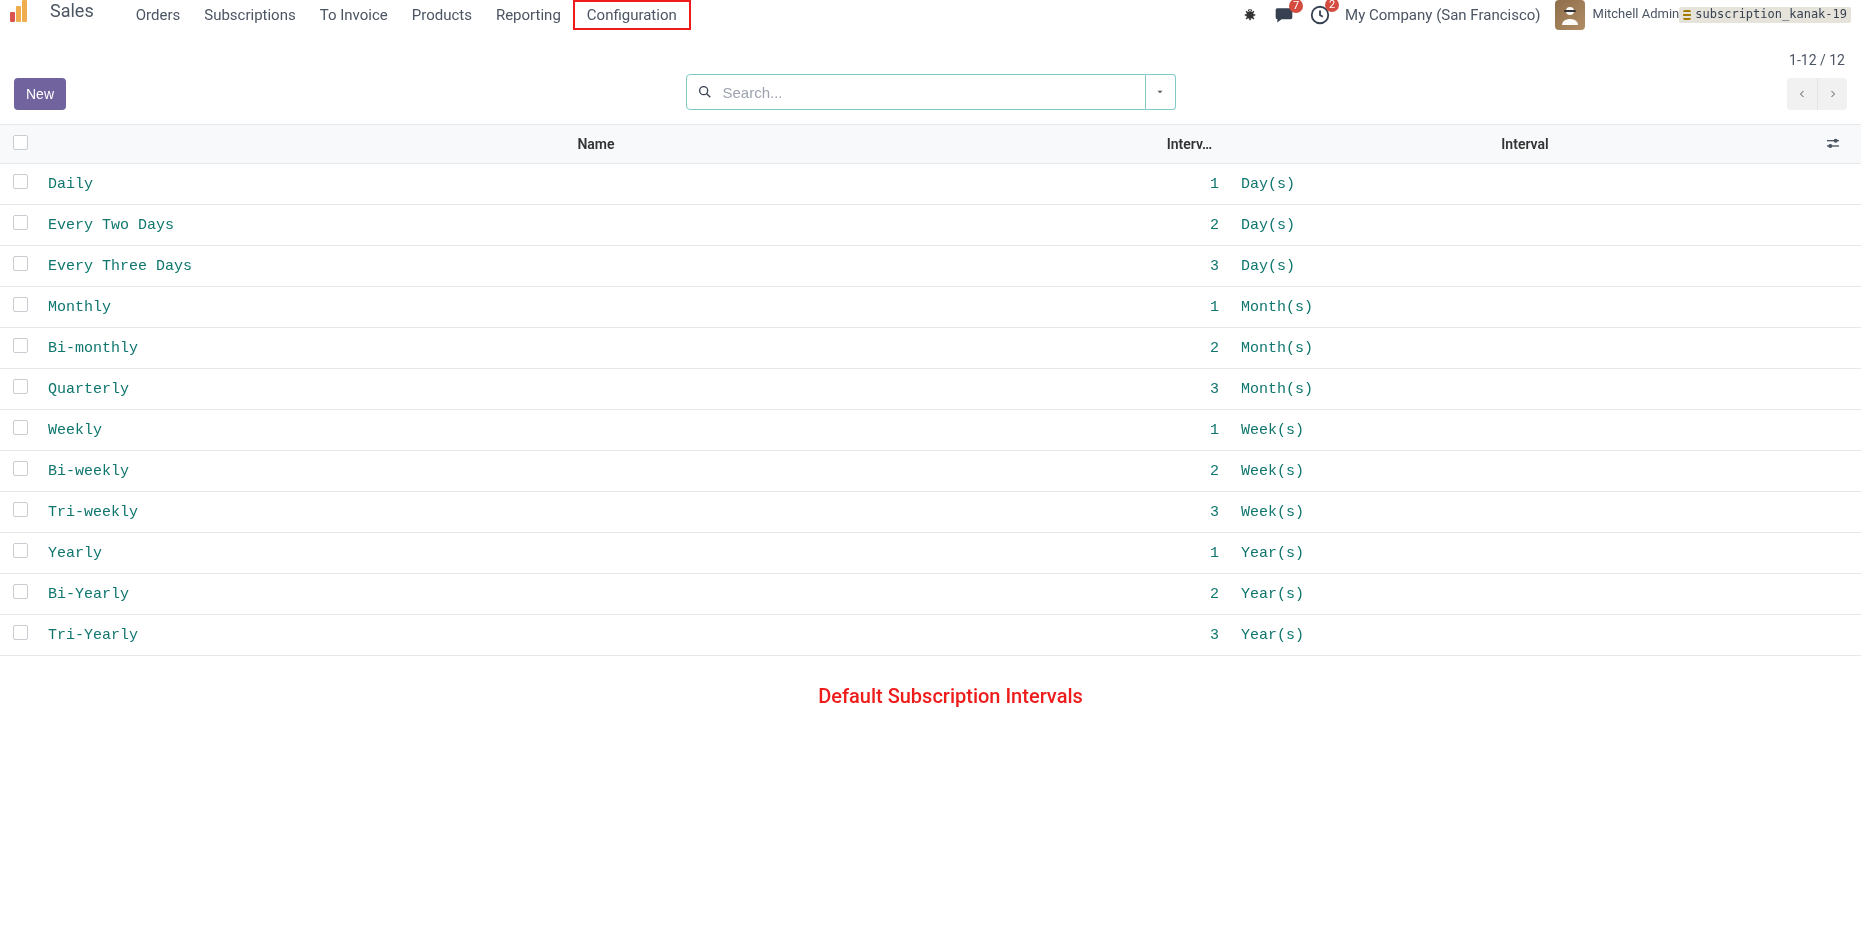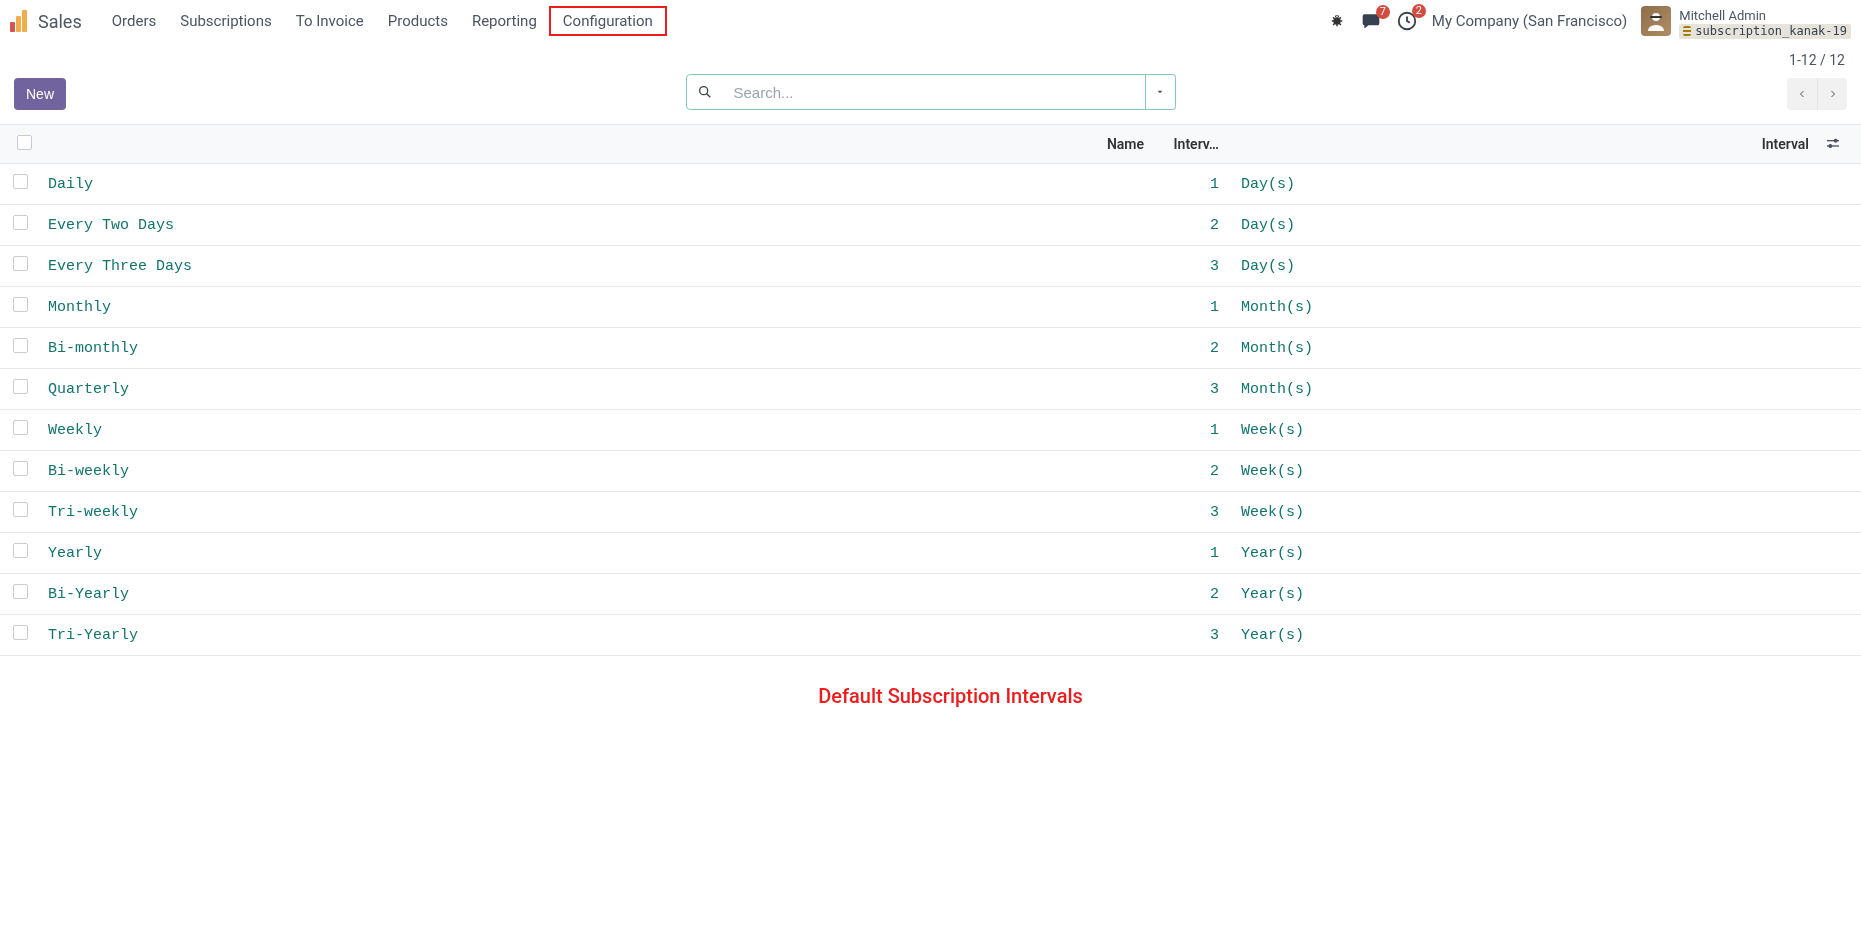--- a/index.html
+++ b/index.html
@@ -10,65 +10,65 @@
     --row-border:#e5e7eb;
     --header-bg:#f8f9fa;
     --badge-red:#d44c3f;
     --red-highlight:#ef1c1c;
     --teal:#7fcbc4;
     --db-badge:#e6e3da;
   }
   *{box-sizing:border-box;}
   html,body{margin:0;padding:0;font-family:-apple-system,BlinkMacSystemFont,"Segoe UI",Roboto,"Helvetica Neue",Arial,sans-serif;color:var(--text-dark);font-size:14px;background:#fff;}
   
-  .topnav{display:flex;align-items:center;height:42px;padding:0 10px;gap:0;}
+  .topnav{display:flex;align-items:flex-start;height:42px;padding:0 10px;gap:12px;}
   .app-logo{width:22px;height:22px;display:inline-flex;align-items:flex-end;gap:1px;margin-right:6px;}
   .app-logo .bar{width:5px;border-radius:1px;}
   .app-logo .b1{height:10px;background:#d9534f;}
   .app-logo .b2{height:16px;background:#f0ad4e;}
   .app-logo .b3{height:22px;background:#f0ad4e;}
   .app-title{font-size:18px;color:var(--text-muted);margin-right:18px;}
   .nav-item{padding:6px 12px;color:var(--text-muted);cursor:pointer;font-size:15px;}
   .nav-item.highlighted{border:2px solid var(--red-highlight);padding:4px 12px;}
   .nav-spacer{flex:1;}
   .nav-right{display:flex;align-items:center;gap:14px;}
   .icon-bug{font-size:16px;color:#333;}
   .chat-wrap,.clock-wrap{position:relative;display:inline-flex;align-items:center;}
   .chat-icon{width:22px;height:20px;}
   .clock-icon{width:22px;height:22px;}
   .badge{position:absolute;top:-6px;right:-8px;background:var(--badge-red);color:#fff;font-size:11px;line-height:14px;min-width:14px;height:14px;border-radius:7px;text-align:center;padding:0 3px;}
   .company-name{color:var(--text-muted);font-size:15px;}
   .user-block{display:flex;align-items:center;gap:8px;}
   .avatar{width:30px;height:30px;border-radius:4px;background:linear-gradient(135deg,#8e6d4b 0%,#b08d63 100%);display:flex;align-items:center;justify-content:center;font-size:16px;}
-  .user-text{display:flex;flex-direction:column;line-height:1.15;margin-top:6px;}
+  .user-text{display:flex;flex-direction:row;line-height:1.15;}
   .user-name{font-size:13px;color:var(--text-muted);}
   .db-badge{background:var(--db-badge);font-family:monospace;font-size:12px;padding:1px 4px;border-radius:2px;display:inline-flex;align-items:center;gap:4px;}
   .db-badge::before{content:"";width:8px;height:10px;background:repeating-linear-gradient(#a67c00,#a67c00 2px,transparent 2px,transparent 4px);border-radius:2px;display:inline-block;}
 
   
   .control-bar{display:flex;align-items:flex-end;padding:10px 14px 14px 14px;position:relative;}
   .new-btn{background:var(--purple);color:#fff;border:none;border-radius:4px;padding:8px 12px;font-size:14px;cursor:pointer;margin-right:6px;}
   .page-title-wrap{display:inline-flex;align-items:center;gap:8px;border:2px solid var(--red-highlight);padding:6px 14px 6px 6px;}
   .page-title{font-size:18px;color:#333;}
   .gear-icon{color:#666;font-size:14px;}
   .search-wrap{position:absolute;left:50%;transform:translateX(-50%);display:flex;align-items:stretch;}
-  .search-box{display:flex;align-items:center;border:1px solid var(--teal);border-radius:4px 0 0 4px;width:460px;height:36px;padding:0 10px;gap:19px;background:#fff;}
+  .search-box{display:flex;align-items:center;border:1px solid var(--teal);border-radius:4px 0 0 4px;width:460px;height:36px;padding:0 10px;gap:8px;background:#fff;}
   .search-box input{border:none;outline:none;flex:1;font-size:15px;color:#333;background:transparent;}
   .search-box input::placeholder{color:#9ca3af;}
   .search-toggle{border:1px solid var(--teal);border-left:none;border-radius:0 4px 4px 0;width:30px;display:flex;align-items:center;justify-content:center;cursor:pointer;background:#fff;color:#555;}
   .pager-wrap{margin-left:auto;display:flex;align-items:center;gap:10px;flex-direction:column;}
   .pager-text{color:var(--text-muted);font-size:14px;}
   .pager-btns{display:flex;}
   .pager-btn{width:30px;height:32px;background:#f1f1f1;border:none;display:flex;align-items:center;justify-content:center;cursor:pointer;color:#555;}
   .pager-btn:first-child{border-radius:4px 0 0 4px;}
   .pager-btn:last-child{border-radius:0 4px 4px 0;border-left:1px solid #e4e4e4;}
 
   
   .table{width:100%;border-collapse:collapse;}
-  .table thead th{background:var(--header-bg);border-top:1px solid var(--border);border-bottom:1px solid var(--border);text-align:right;font-weight:600;color:#333;font-size:14px;padding:10px 8px;}
+  .table thead th{background:var(--header-bg);border-top:1px solid var(--border);border-bottom:1px solid var(--border);text-align:center;font-weight:600;color:#333;font-size:14px;padding:10px 8px;}
   .th-check{width:40px;text-align:center;}
   .th-name{}
   .th-count{width:75px;text-align:right;white-space:nowrap;overflow:hidden;text-overflow:ellipsis;}
   .th-unit{width:590px;padding-left:14px !important;}
   .th-settings{width:44px;text-align:right;}
   .table tbody td{border-bottom:1px solid var(--row-border);padding:10px 8px;color:#0f766e;font-size:15px;font-family:Liberation Mono, monospace;}
   .td-check{text-align:center;}
   .td-count{text-align:right;}
   .td-unit{padding-left:14px !important;}
   .chk{width:15px;height:15px;border:1px solid #c9cdd2;border-radius:2px;display:inline-block;background:#fff;}

